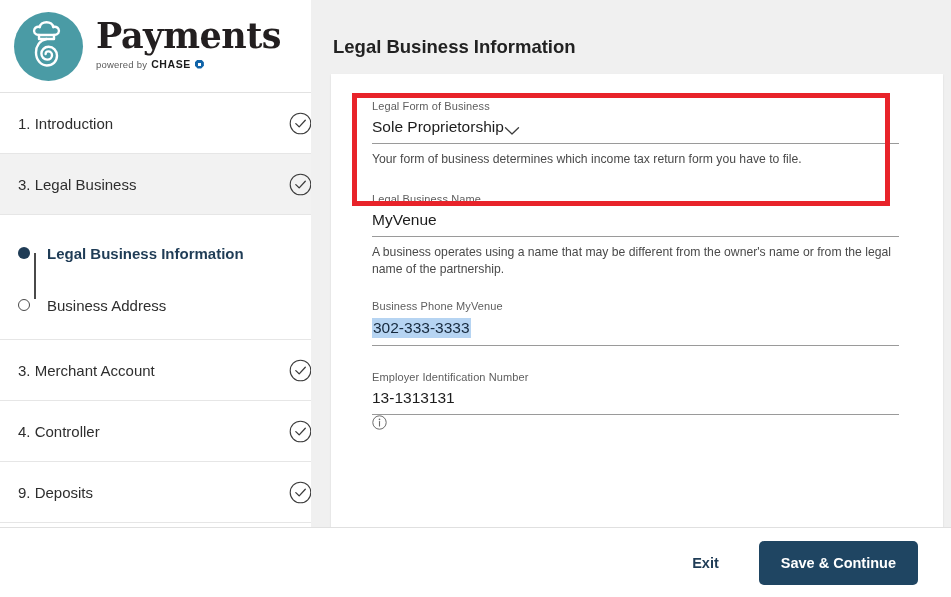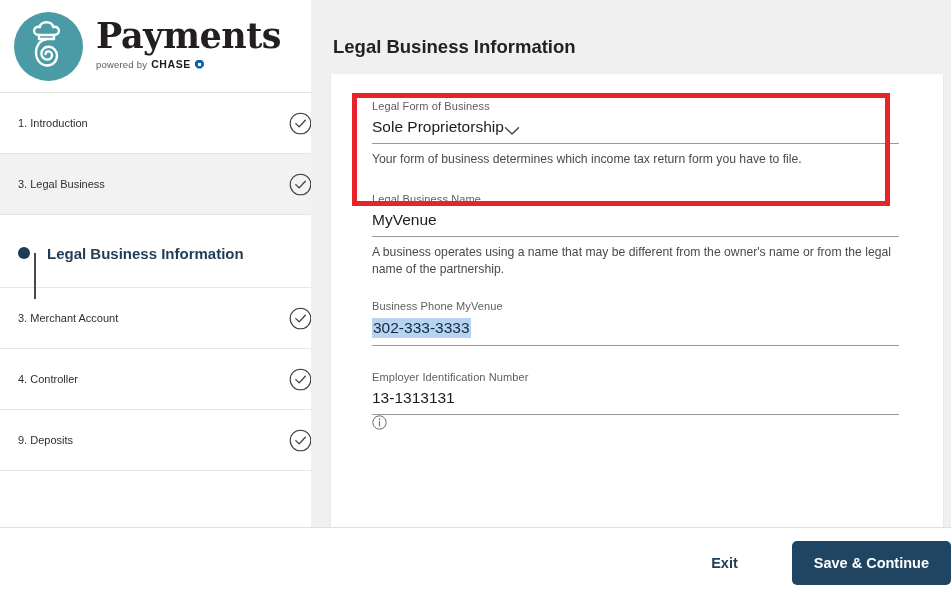--- a/index.html
+++ b/index.html
@@ -90,21 +90,21 @@
     background: #ffffff;
   }
 
   .nav-row {
     height: 61px;
     display: flex;
     align-items: center;
     justify-content: space-between;
     padding: 0 24px 0 18px;
     border-bottom: 1px solid #e6e6e6;
-    font-size: 11px;
+    font-size: 15px;
     color: #2e2e2e;
     cursor: pointer;
   }
   .nav-row.active { background: #f2f2f2; }
 
   .check-circle {
     width: 23px; height: 23px;
     flex: 0 0 auto;
   }
 
@@ -237,21 +237,22 @@
   #footer {
     position: absolute;
     left: 0; bottom: 0;
     width: 951px;
     height: 70px;
     background: #ffffff;
     border-top: 1px solid #e0e0e0;
     display: flex;
     align-items: center;
     justify-content: flex-end;
-    gap: 54px;
+    padding-right: 33px;
+    gap: 40px;
   }
   .btn-exit {
     font-size: 14.5px;
     font-weight: 700;
     color: #1f3c56;
     background: none;
     border: none;
     cursor: pointer;
     font-family: "Liberation Sans", sans-serif;
   }
@@ -317,20 +318,26 @@
     <div class="substeps">
       <div class="connector"></div>
 
       <div class="substep">
         <span class="dot-col">
           <span class="dot-filled"></span>
         </span>
         <span class="substep-label current">Legal Business Information</span>
       </div>
 
+      <div class="substep">
+        <span class="dot-col">
+          <span class="dot-hollow"></span>
+        </span>
+        <span class="substep-label">Business Address</span>
+      </div>
     </div>
 
     <div class="nav-row">
       <span>3. Merchant Account</span>
       <span class="check-circle">
         <svg width="23" height="23" viewBox="0 0 23 23">
           <circle cx="11.5" cy="11.5" r="10.3" fill="none" stroke="#3c3c3c" stroke-width="1.1"></circle>
           <path d="M6.8 11.6 L10.2 14.9 L16.3 8.3" fill="none" stroke="#3c3c3c" stroke-width="1.3" stroke-linecap="round" stroke-linejoin="round"></path>
         </svg>
       </span>

